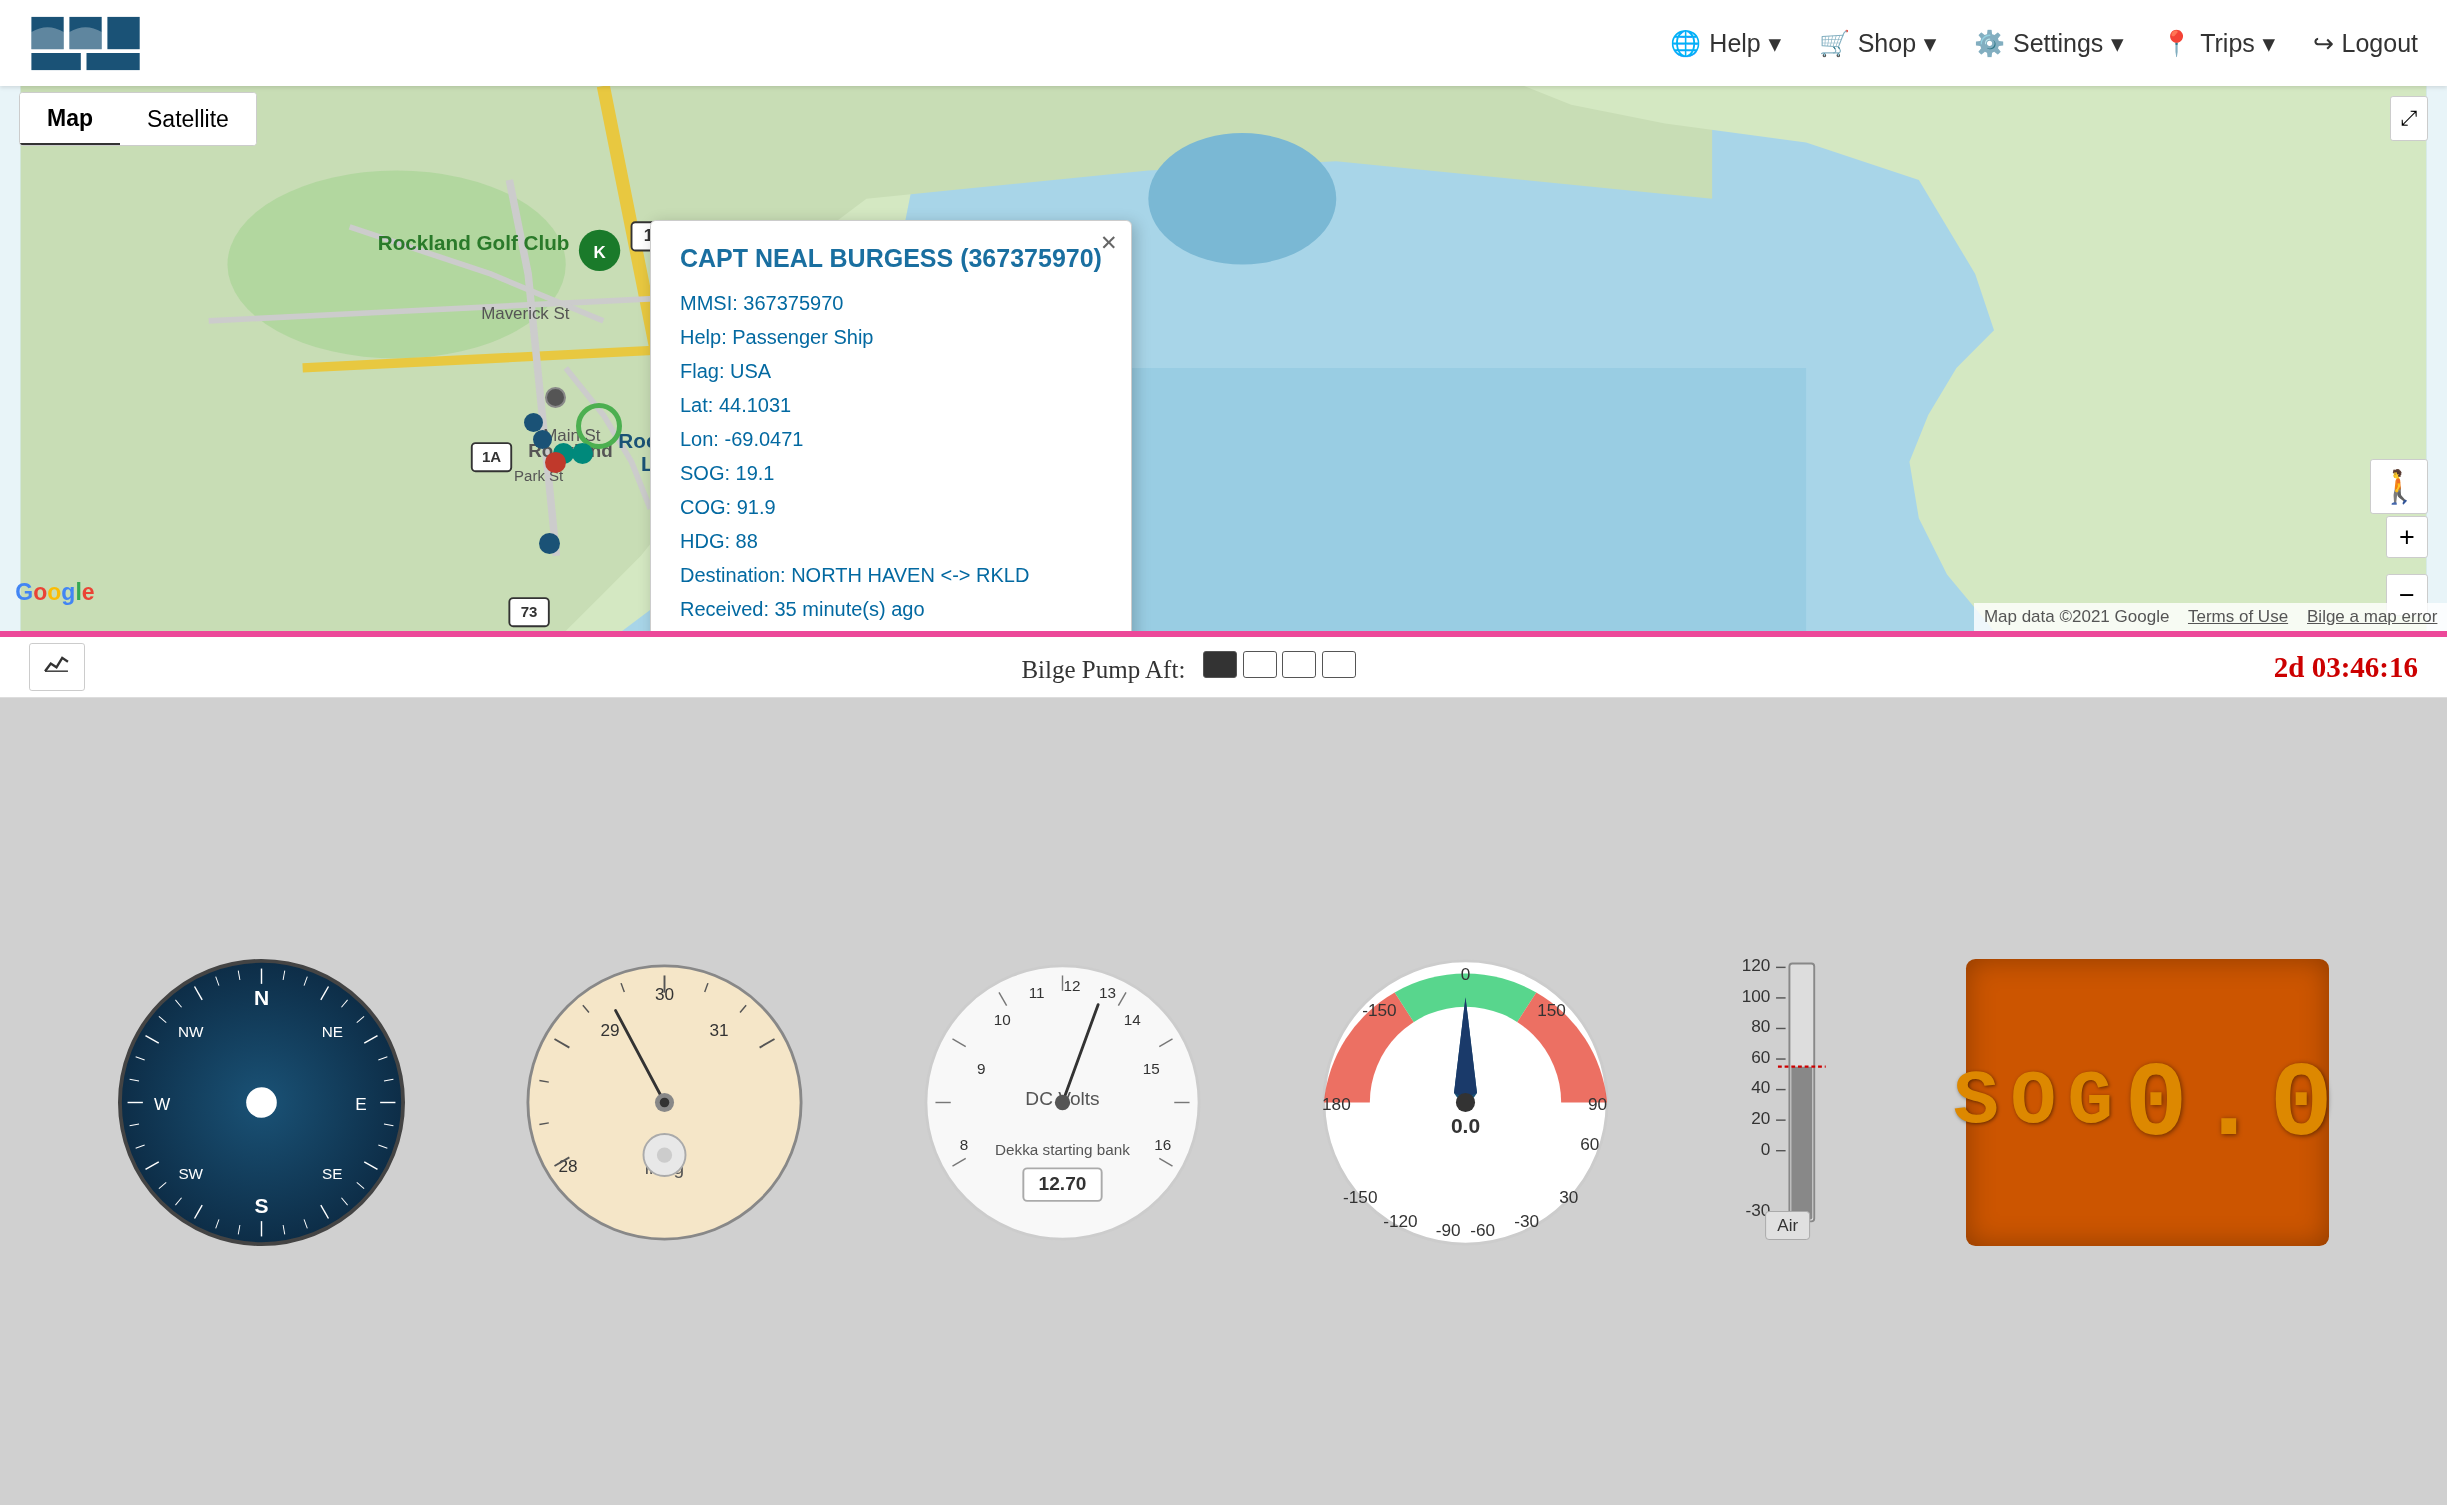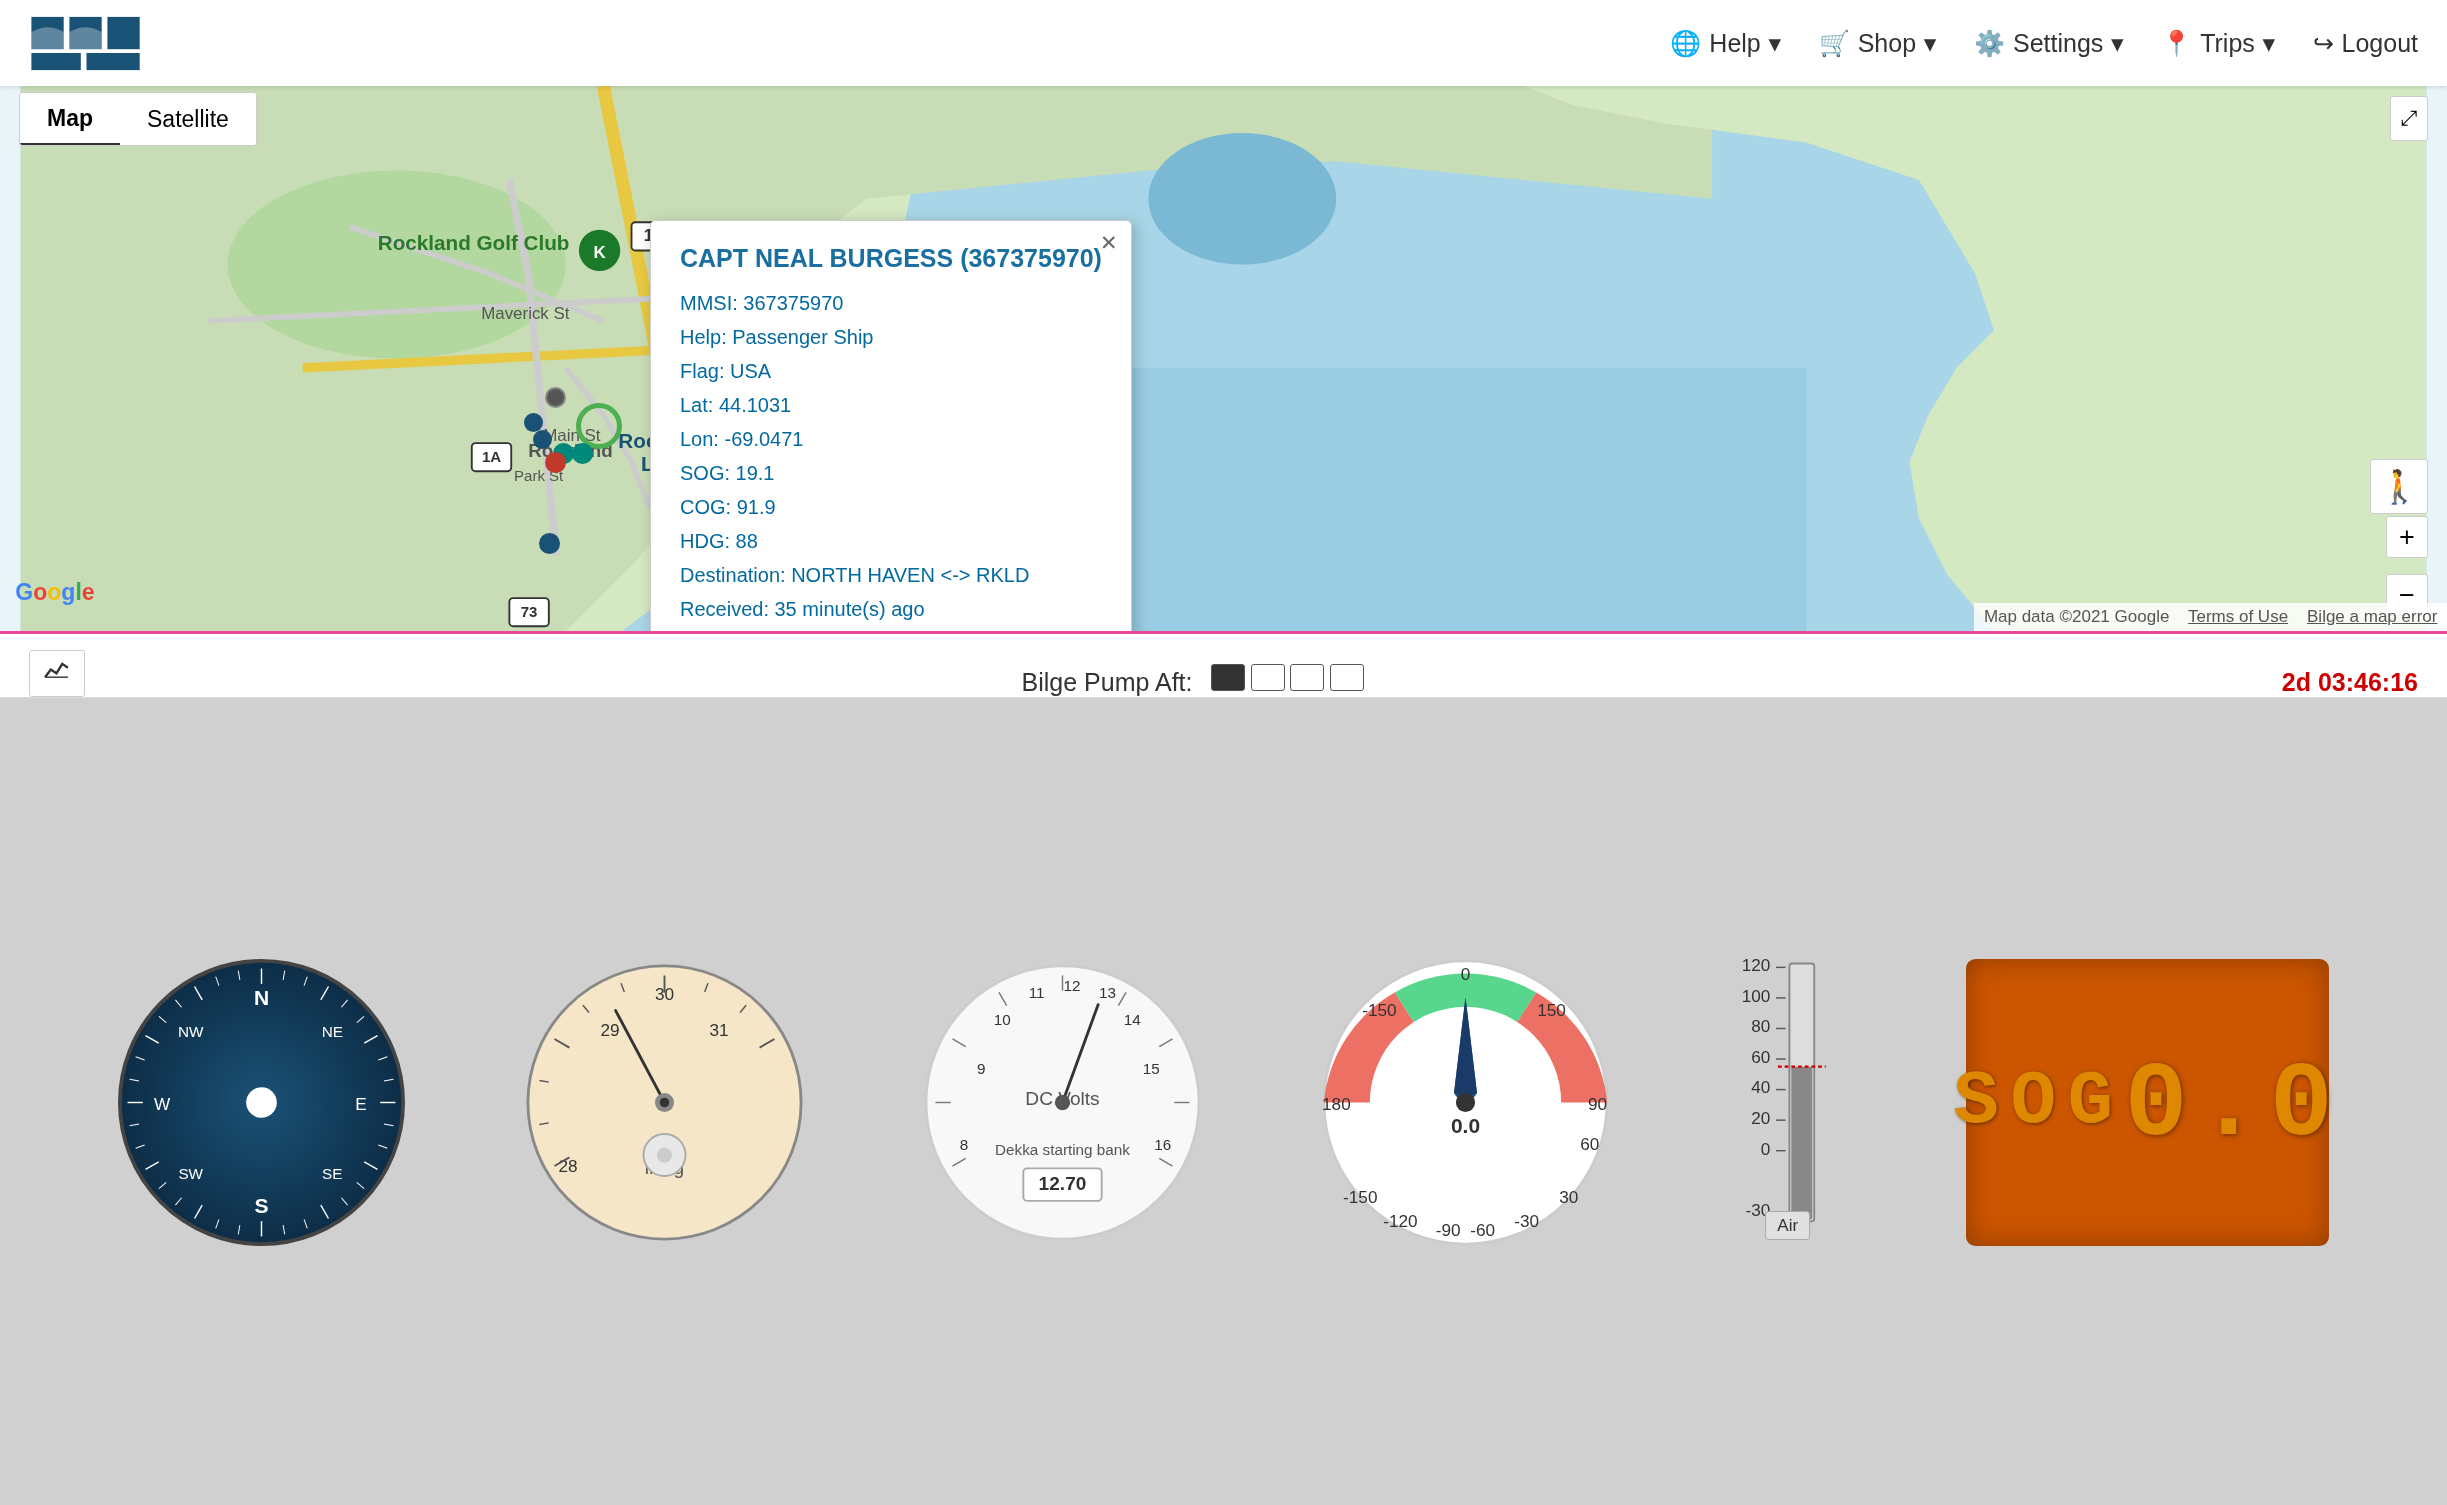--- a/index.html
+++ b/index.html
@@ -108,21 +108,21 @@
     }
     .toolbar-center {
       flex: 1; text-align: center; font-size: 25px; color: #333;
     }
     .bilge-label { font-size: 25px; color: #333; margin-right: 11.5px; }
     .bilge-indicators { display: inline-flex; gap: 5.7px; align-items: center; }
     .bilge-ind {
       width: 34px; height: 27px; border: 1.9px solid #555; border-radius: 2.9px;
     }
     .bilge-ind.active { background: #333; }
-    .toolbar-timer { font-size: 25px; color: #cc0000; font-weight: bold; margin-left: auto; }
+    .toolbar-timer { font-size: 29px; color: #cc0000; font-weight: bold; margin-left: auto; }
 
     
     #gauges {
       position: absolute; top: 698px; left: 0; width: 100%; height: 808px;
       background: #d0d0d0; display: flex; align-items: center;
       justify-content: space-around; padding: 29px 57px;
     }
   </style>
 </head>
 <body>
@@ -284,21 +284,21 @@
   
   <div class="map-footer">
     <span>Map data ©2021 Google</span>
     &nbsp;&nbsp;
     <a href="#" style="color:#555; font-size:17px;">Terms of Use</a>
     &nbsp;&nbsp;
     <a href="#" style="color:#555; font-size:17px;">Bilge a map error</a>
   </div>
 </div>
 
-<div id="toolbar" style="position:absolute; top:631px; left:0; width:100%; height:67px; background:white; border-top:3px solid #ec4899; border-bottom:1px solid #ddd; display:flex; align-items:flex-end; padding:0 29px; z-index:100;">
+<div id="toolbar" style="position:absolute; top:631px; left:0; width:100%; height:67px; background:white; border-top:6px solid #ec4899; border-bottom:1px solid #ddd; display:flex; align-items:center; padding:0 29px; z-index:100;font-family:Liberation Serif, serif;">
   <button class="chart-icon-btn">
     <svg width="27" height="21" viewBox="0 0 28 22">
       <polyline points="2,18 8,10 14,14 20,4 26,8" fill="none" stroke="#333" stroke-width="2.5"></polyline>
       <line x1="2" y1="18" x2="26" y2="18" stroke="#333" stroke-width="1.5"></line>
     </svg>
   </button>
   <div class="toolbar-center">
     <span class="bilge-label">Bilge Pump Aft:</span>
     <span class="bilge-indicators">
 

